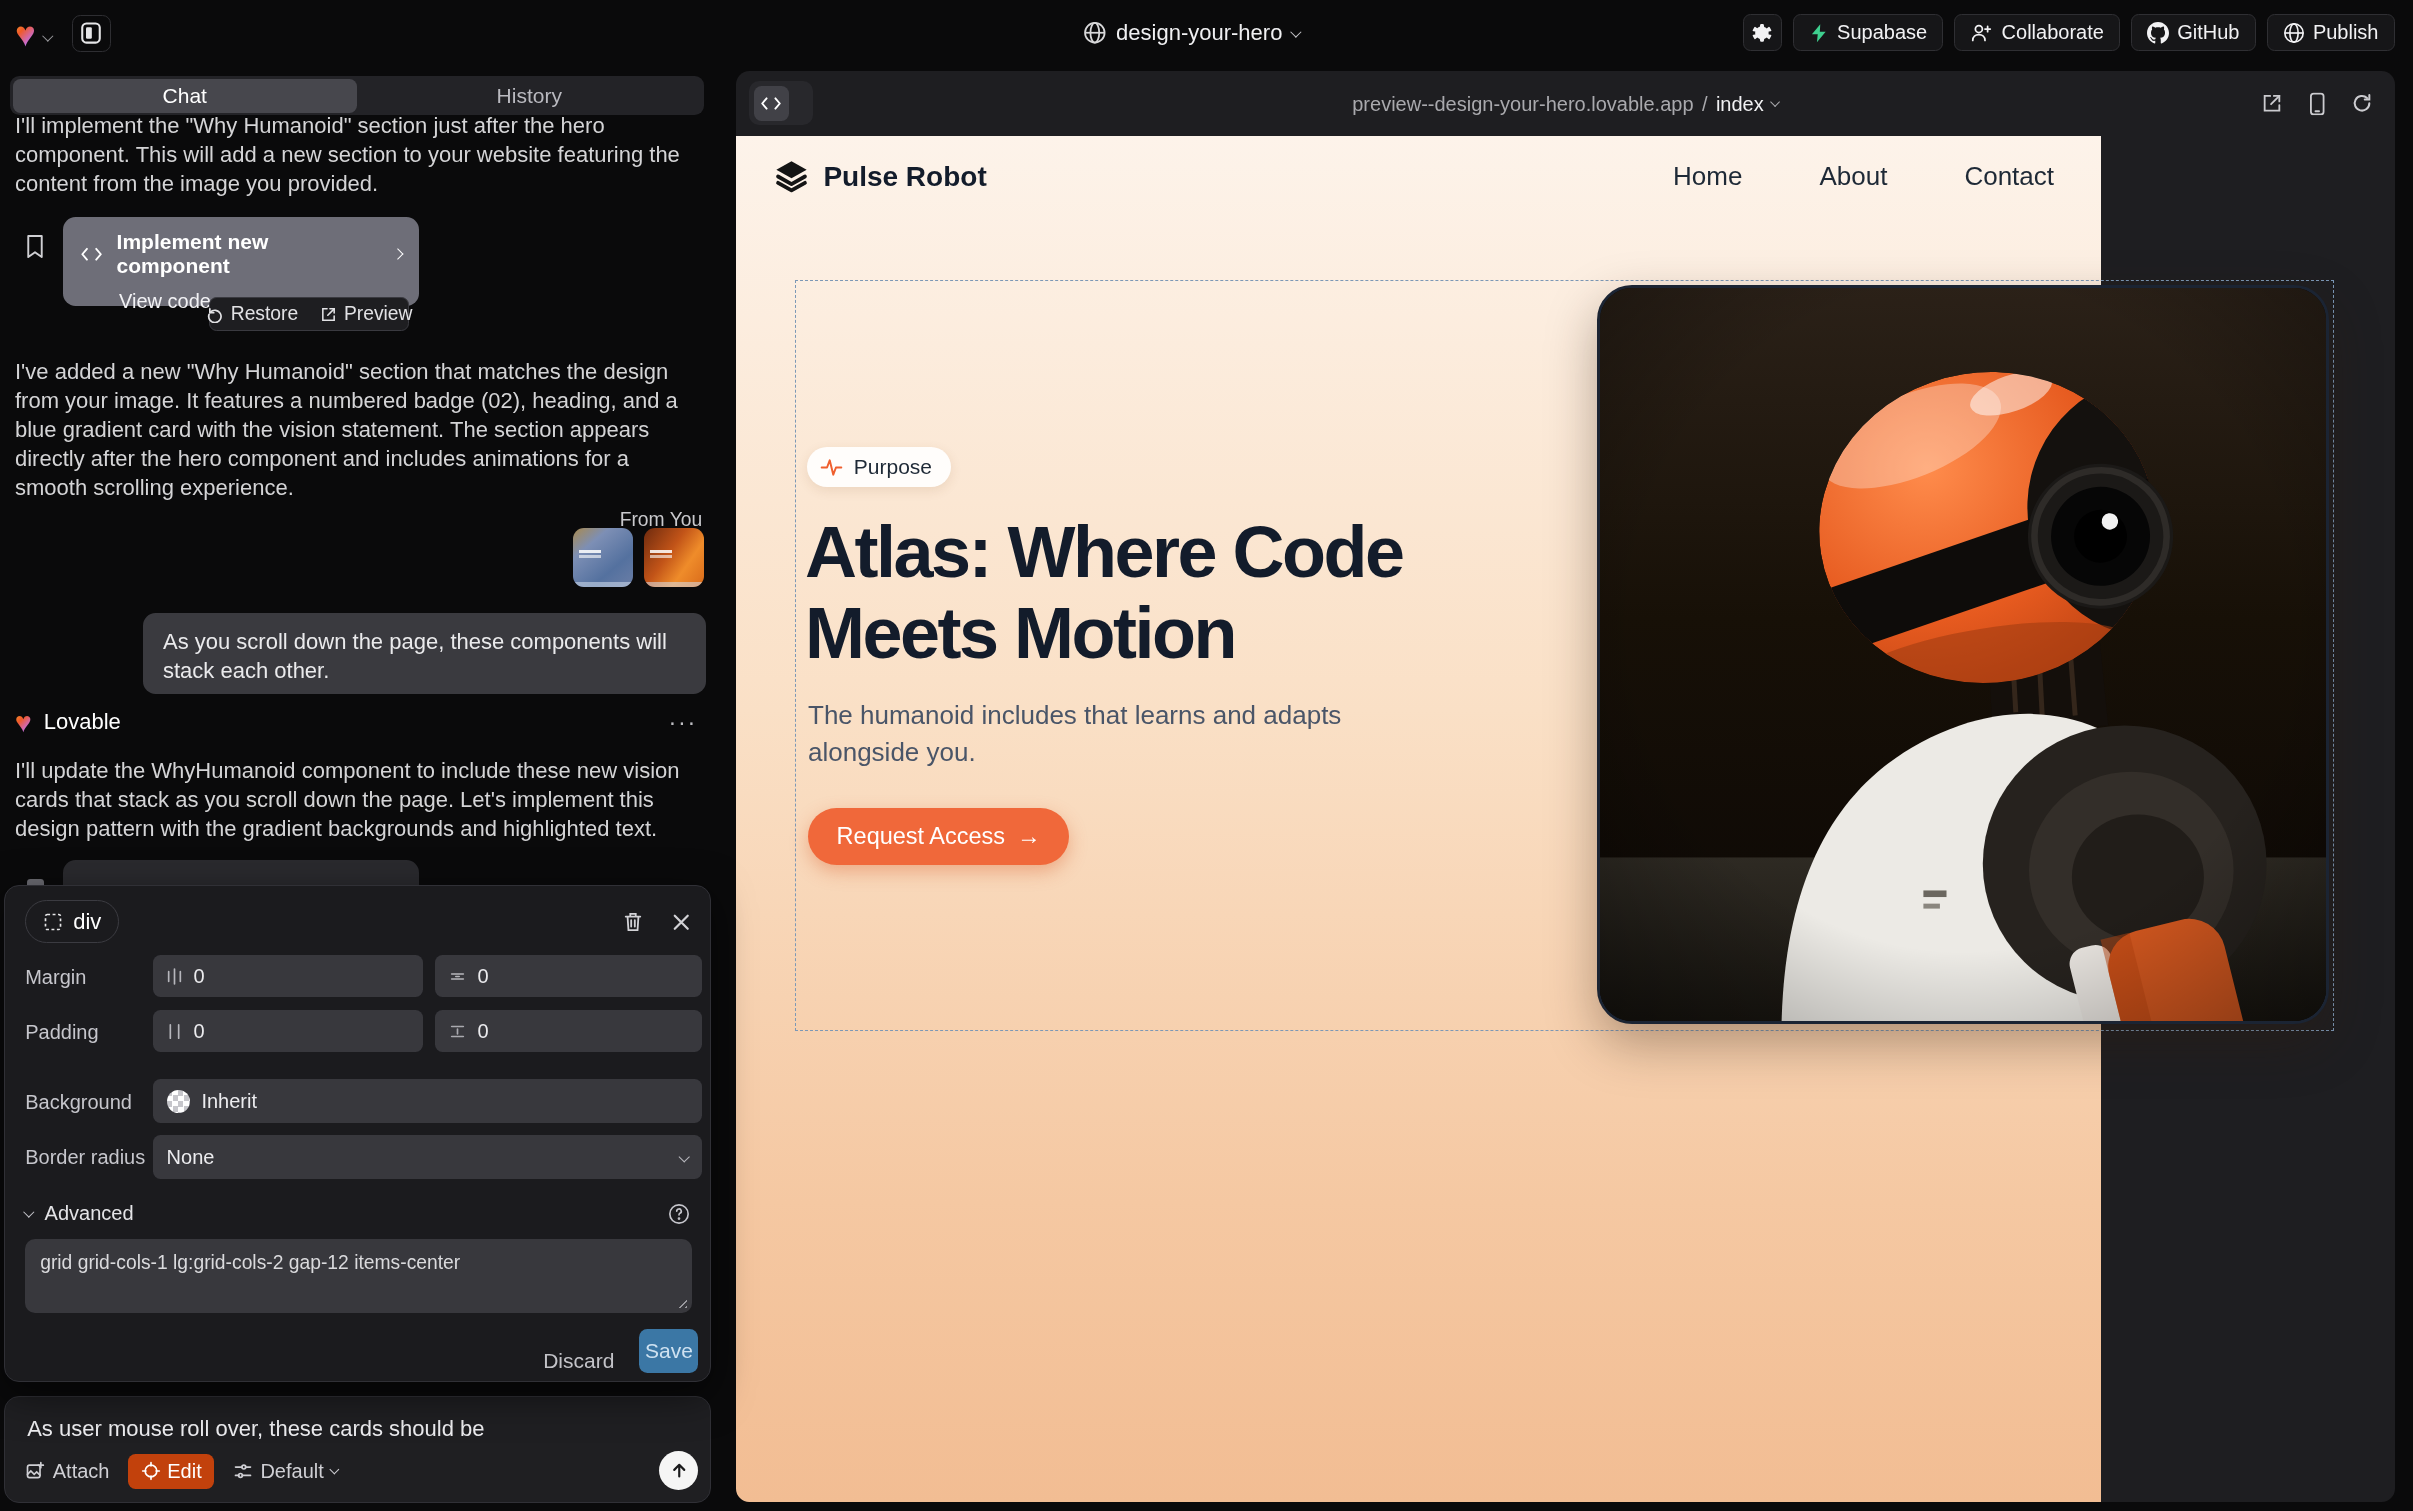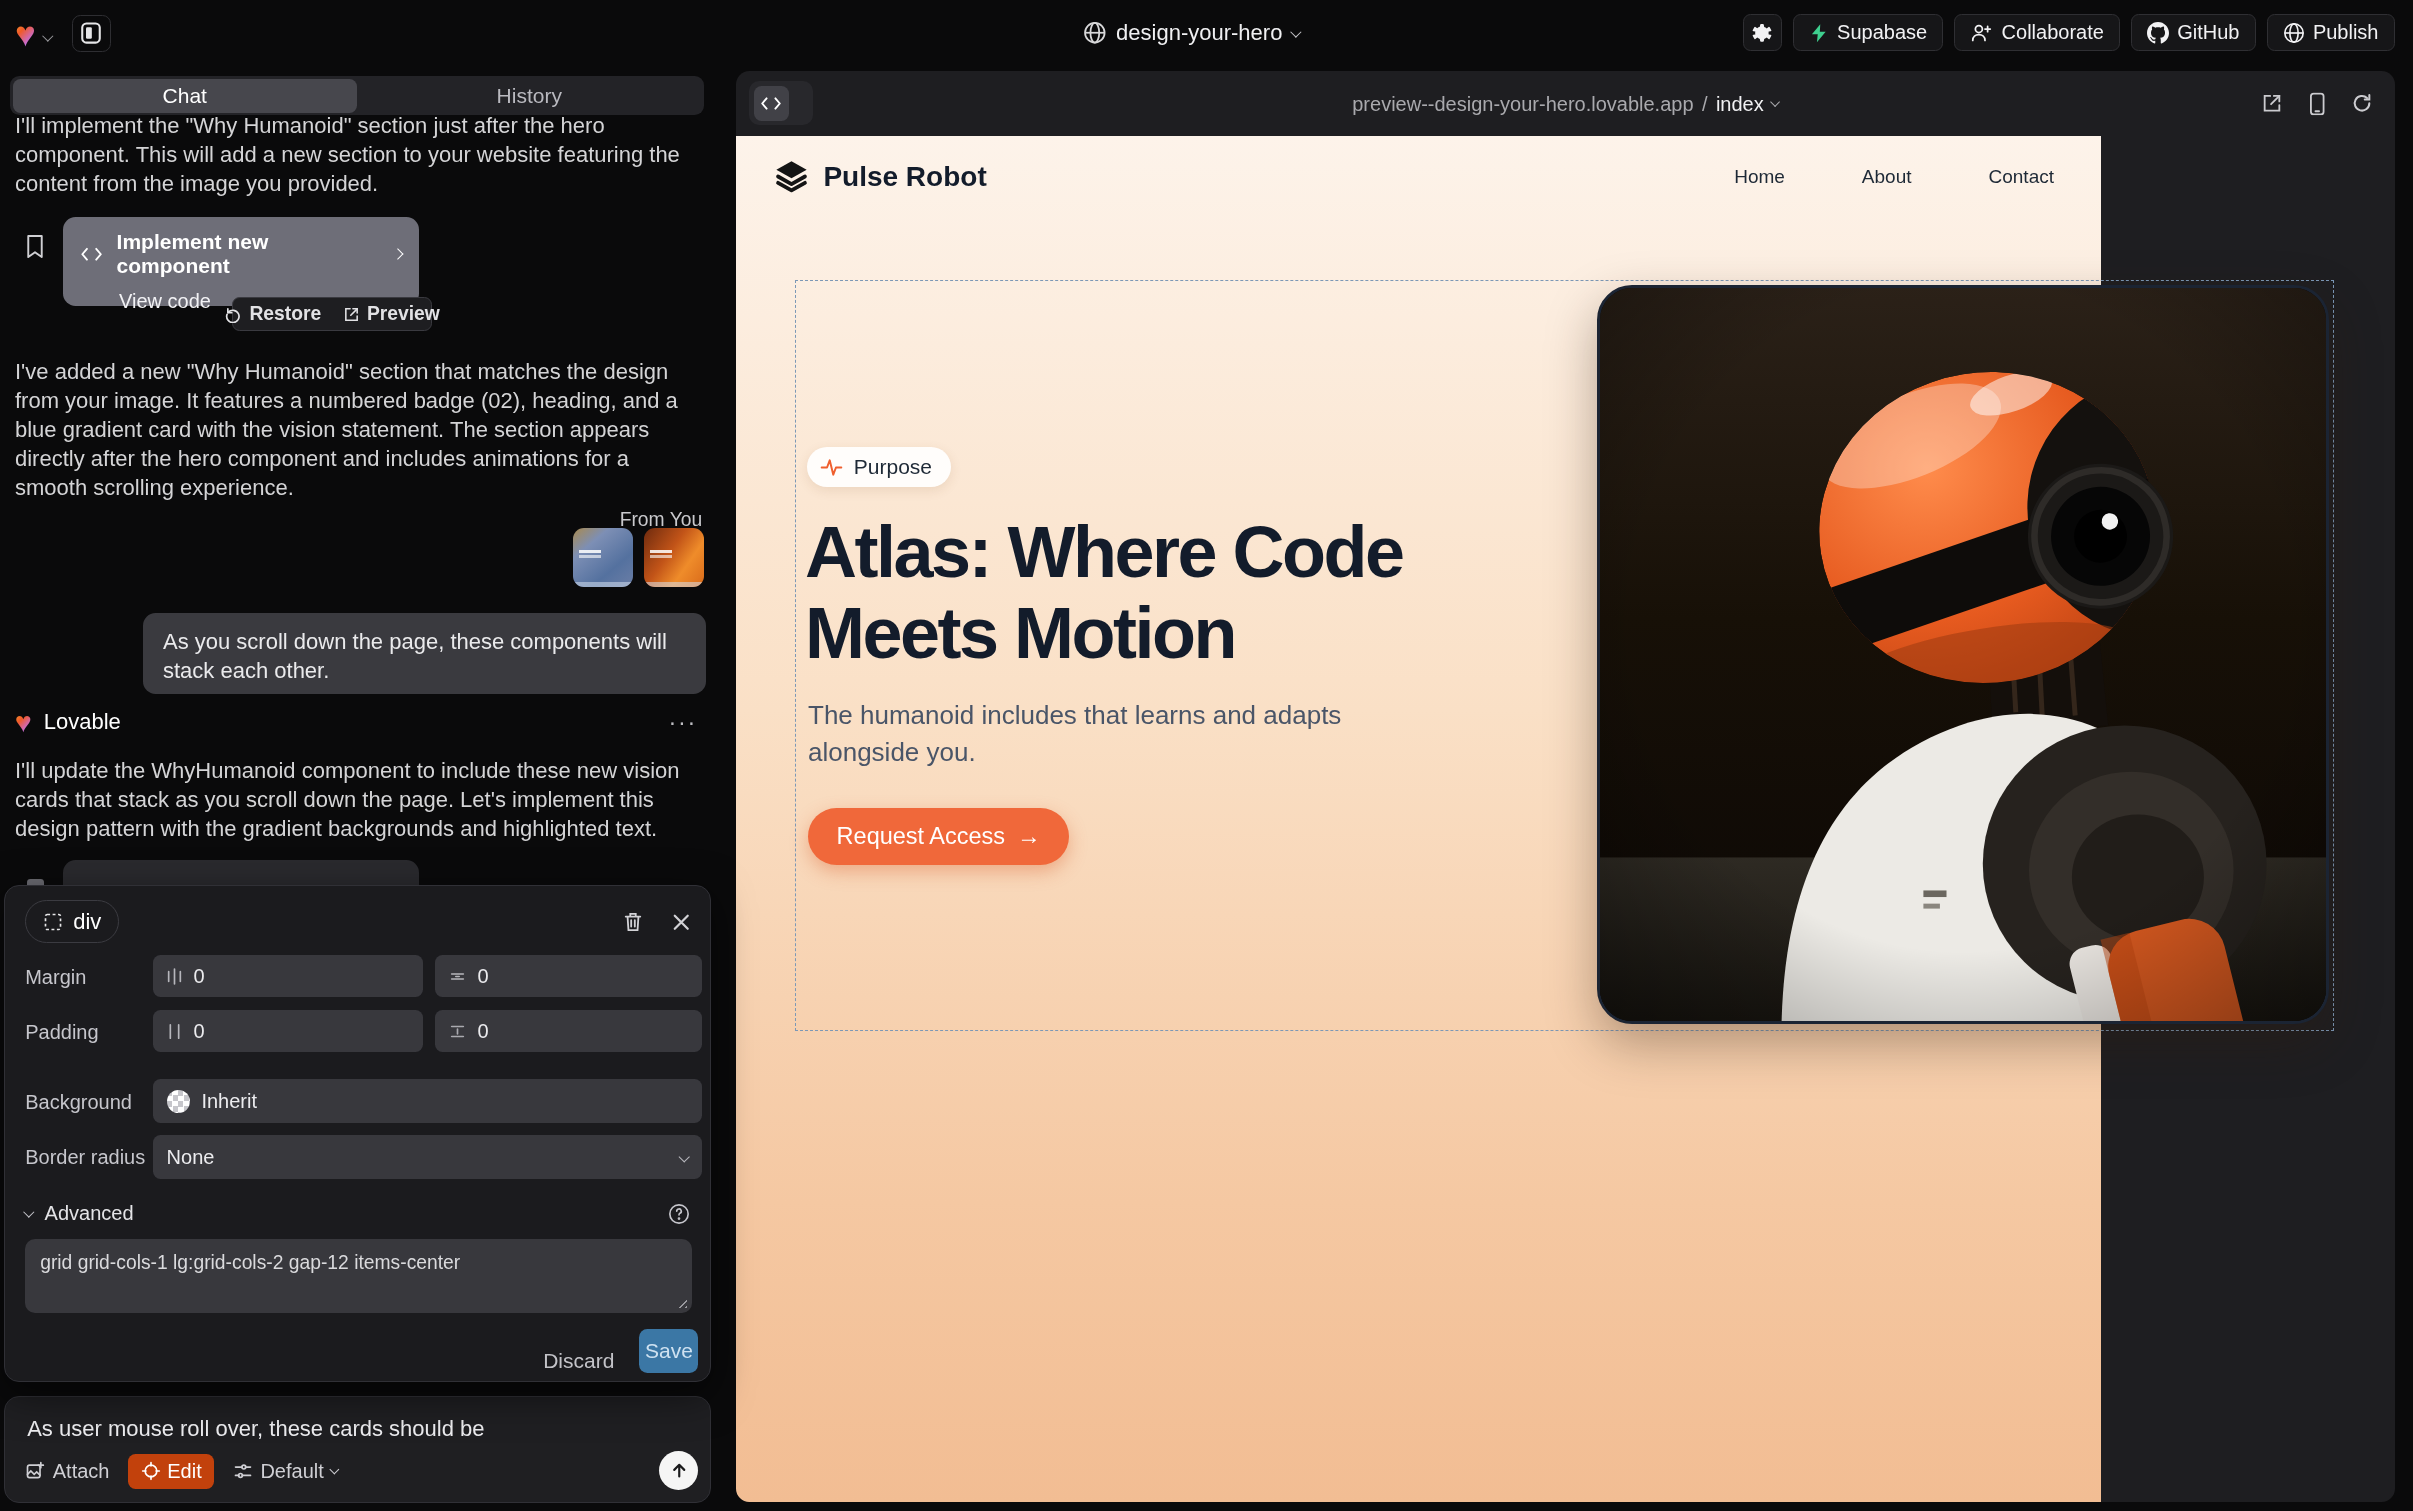--- a/index.html
+++ b/index.html
@@ -26,21 +26,21 @@
   .msg { position:absolute; left:15px; width:673px; font-size:22px; line-height:29px; color:#d4d4d6; }
   .m1 { top:45px; }
   .m2 { top:291px; }
   .m3 { top:690px; }
 
   .bookmark { position:absolute; left:25px; top:168px; color:#cfcfd3; }
   .comp-card { position:absolute; left:63px; top:151px; width:356px; height:89px; background:#6e6e78; border-radius:12.6px; padding:13.4px 17px; z-index:1; }
   .comp-row1 { display:flex; align-items:center; gap:13.4px; color:#ffffff; font-size:21px; font-weight:bold; }
   .comp-row1 .spacer { flex:1; }
   .comp-row2 { margin:11.8px 0 0 39px; color:#f2f2f5; font-size:20px; }
-  .ver-pill { position:absolute; left:232px; top:231px; width:200px; height:34px; background:#1e1e21; border:0.8px solid #3a3a40; border-radius:7.6px; display:flex; align-items:center; justify-content:center; gap:22px; z-index:2;font-weight:bold; }
+  .ver-pill { position:absolute; left:209px; top:231px; width:200px; height:34px; background:#1e1e21; border:0.8px solid #3a3a40; border-radius:7.6px; display:flex; align-items:center; justify-content:center; gap:22px; z-index:2; }
   .ver-item { display:flex; align-items:center; gap:6.7px; font-size:19.3px; color:#e2e2e5; }
 
   .from-you { position:absolute; right:11.8px; top:443px; font-size:19.3px; color:#c9c9cd; }
   .thumb { position:absolute; top:462px; width:60px; height:59px; border-radius:11px; overflow:hidden; }
   .thumb.t1 { left:573px; background:linear-gradient(140deg,#a98a4f 0%,#7d8fb5 28%,#54719f 68%,#6b7ea6 100%); }
   .thumb.t2 { left:644px; background:linear-gradient(125deg,#6e2a0e 0%,#c25418 42%,#ef8c2a 68%,#d96a1a 100%); }
   .thumb::after { content:""; position:absolute; left:0; bottom:0; width:100%; height:5px; background:rgba(210,220,235,.55); }
   .thumb::before { content:""; position:absolute; left:5.9px; top:22px; width:22px; height:2.5px; background:rgba(255,255,255,.85); box-shadow:0 5px 0 rgba(255,255,255,.6); }
 
   .bubble { position:absolute; left:143px; top:547px; width:563px; height:81px; background:#3a3a3f; border-radius:12.6px; padding:15px 20px; font-size:22px; line-height:28.6px; color:#eaeaec; }
@@ -87,21 +87,21 @@
   .pv-url { position:absolute; left:50%; top:50%; transform:translate(-50%,-50%); display:flex; align-items:center; gap:8.4px; font-size:20px; }
   .pv-url .host { color:#a9a9ad; }
   .pv-url .page { color:#f1f1f3; }
   .pv-url .chev { color:#a9a9ad; width:6.7px; height:6.7px; margin-top:-3.4px; }
   .pv-icons { position:absolute; right:22px; top:50%; transform:translateY(-50%); display:flex; align-items:center; gap:25px; color:#cbcbcf; }
 
   
   .site { position:absolute; left:0; top:65px; width:1365px; height:1366px; background:linear-gradient(180deg,#fdf3ea 0%,#fae0c6 42%,#f5c8a2 78%,#f2bd93 100%); }
   .site-head { position:absolute; left:37px; right:47px; top:22px; display:flex; align-items:center; }
   .brand { display:flex; align-items:center; gap:13.4px; color:#131c2b; font-size:28px; font-weight:bold; }
-  .site-nav { margin-left:auto; display:flex; gap:77px; font-size:19px; color:#1e2936; }
+  .site-nav { margin-left:auto; display:flex; gap:77px; font-size:26px; color:#1e2936; }
   .sel-outline { position:absolute; left:59px; top:144px; width:1539px; height:751px; border:1.7px dashed #7c98b6; }
   .hero-badge { position:absolute; left:71px; top:311px; height:40px; background:#fffdfb; border-radius:839px; display:flex; align-items:center; gap:10px; padding:0 18.5px 0 11.8px; box-shadow:0 3.4px 11.8px rgba(120,70,30,.12); font-size:21px; color:#1e2936; }
   .hero-h1 { position:absolute; left:69px; top:376px; width:722px; font-size:72px; line-height:1.13; font-weight:bold; letter-spacing:-2.5px; color:#131c2b; }
   .hero-sub { position:absolute; left:72px; top:561px; width:579px; font-size:26px; line-height:37px; color:#4a5568; }
   .cta { position:absolute; left:72px; top:672px; height:57px; border:none; border-radius:28.6px; background:#f0683a; color:#ffffff; font-size:23.5px; display:flex; align-items:center; gap:11.8px; padding:0 28.6px; box-shadow:0 6.7px 18.5px rgba(214,80,30,.35); }
   .robot-card { position:absolute; left:861px; top:149px; width:732px; height:739px; border-radius:35px; background:#0b0806; border:3.4px solid #1b2433; box-shadow:0 20px 50px rgba(50,30,15,.35); overflow:hidden; }
   .robot-card svg { width:100%; height:100%; display:block; }
 
   svg.ic { display:block; }
 </style>

